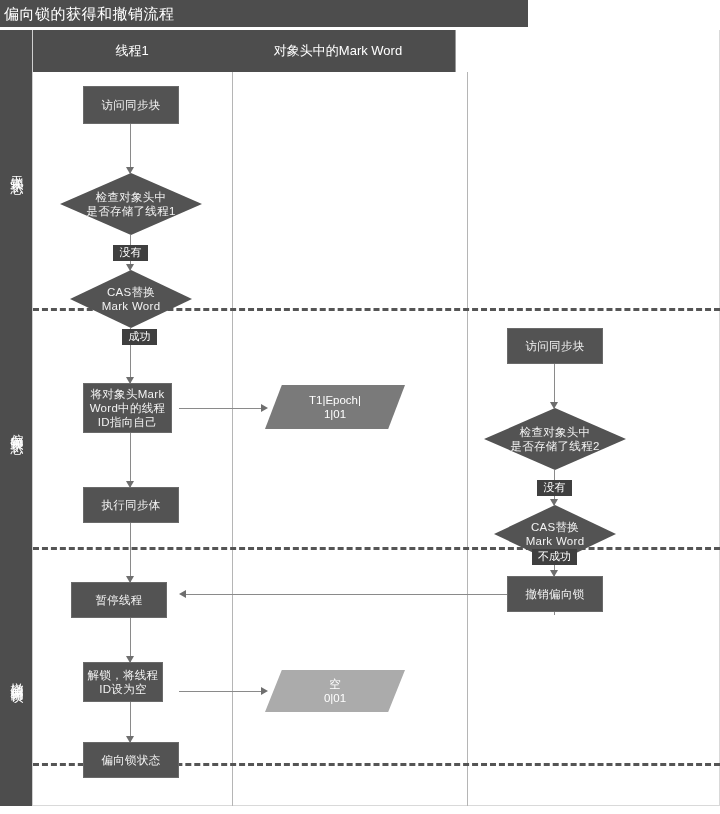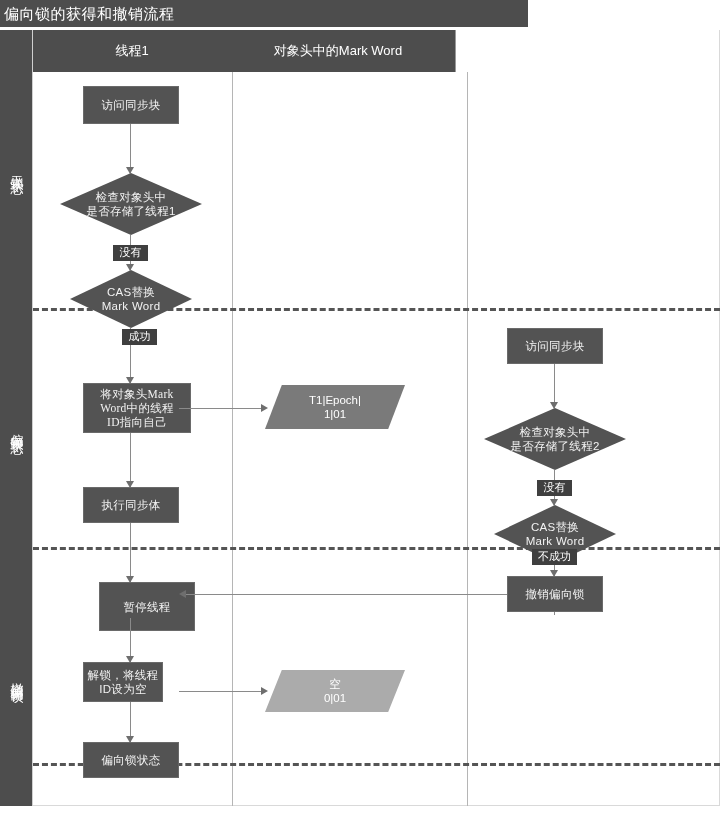--- a/index.html
+++ b/index.html
@@ -241,35 +241,35 @@
 
     <div class="diamond-wrap" style="left:37px;top:240px;width:122px;height:58px;">
       <div class="diamond-shape"></div>
       <div class="diamond-text">CAS替换
 Mark Word</div>
     </div>
     <div class="vline" style="left:97px;top:298px;height:55px;"></div>
     <div class="edge-label" style="left:80px;top:299px;width:35px;margin-left:9px;">成功</div>
     <div class="arrow-down" style="left:93px;top:347px;"></div>
 
-    <div class="node" style="left:50px;top:353px;width:108px;height:50px;font-family:Liberation Serif, serif;">将对象头Mark
+    <div class="node" style="left:50px;top:353px;width:89px;height:50px;">将对象头Mark
 Word中的线程
 ID指向自己</div>
 
     <div class="hline" style="left:146px;top:378px;width:86px;"></div>
     <div class="arrow-right" style="left:228px;top:374px;"></div>
 
     <div class="vline" style="left:97px;top:403px;height:54px;"></div>
     <div class="arrow-down" style="left:93px;top:451px;"></div>
 
     <div class="node" style="left:50px;top:457px;width:96px;height:36px;">执行同步体</div>
     <div class="vline" style="left:97px;top:493px;height:59px;"></div>
     <div class="arrow-down" style="left:93px;top:546px;"></div>
 
-    <div class="node" style="left:66px;top:552px;width:96px;height:49px;">暂停线程</div>
+    <div class="node" style="left:38px;top:552px;width:96px;height:36px;">暂停线程</div>
     <div class="vline" style="left:97px;top:588px;height:44px;"></div>
     <div class="arrow-down" style="left:93px;top:626px;"></div>
 
     <div class="node" style="left:50px;top:632px;width:80px;height:40px;">解锁，将线程
 ID设为空</div>
 
     <div class="hline" style="left:146px;top:661px;width:86px;"></div>
     <div class="arrow-right" style="left:228px;top:657px;"></div>
 
     <div class="vline" style="left:97px;top:672px;height:40px;"></div>

